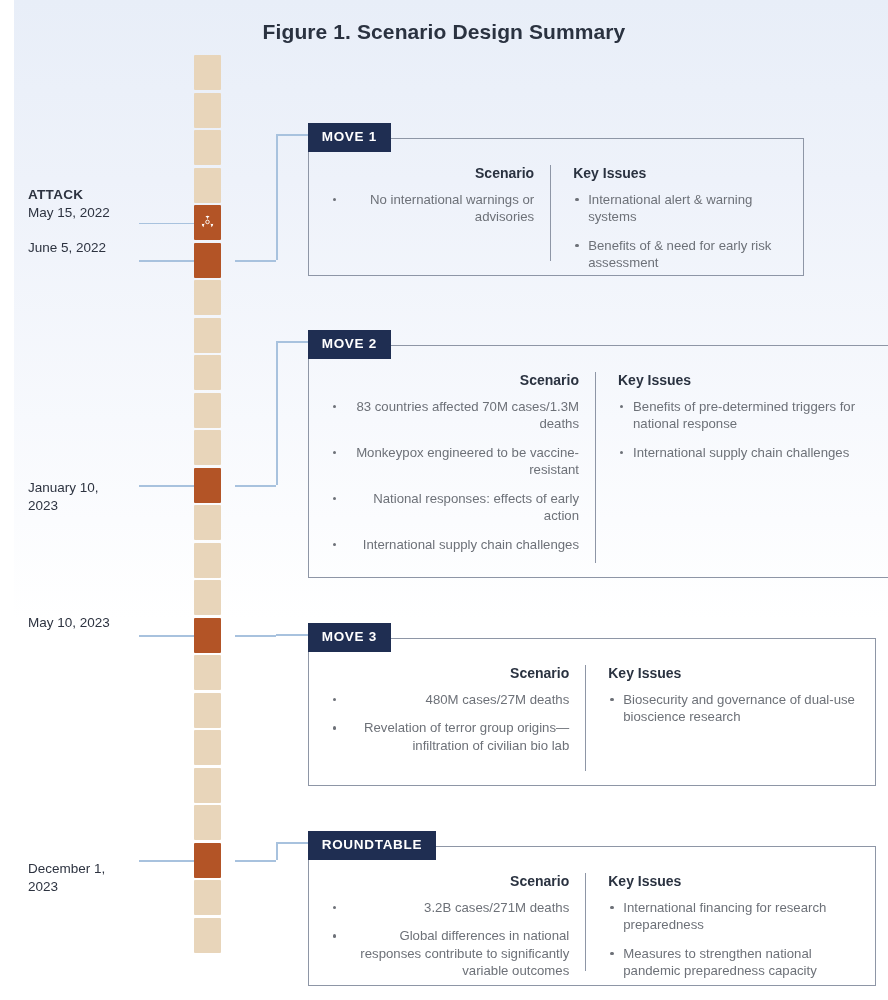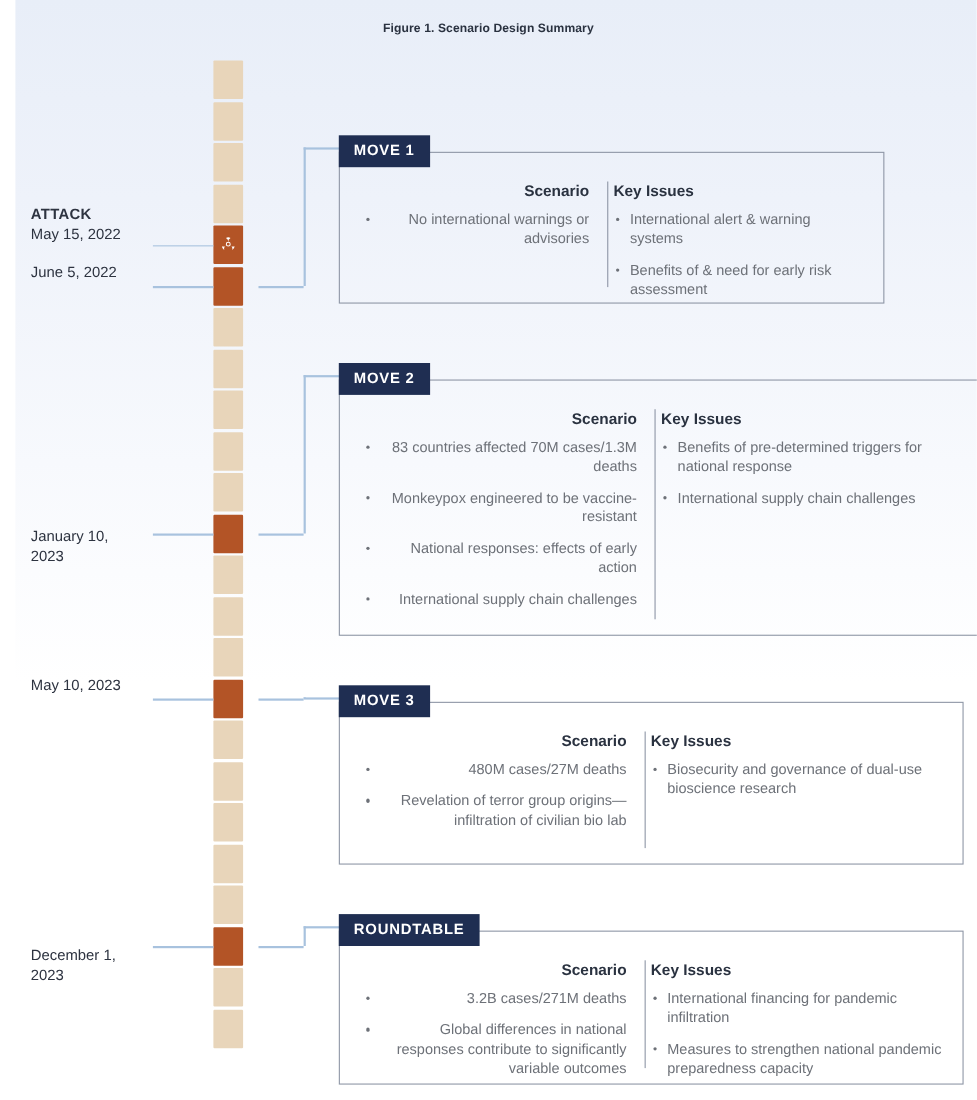--- a/index.html
+++ b/index.html
@@ -17,21 +17,21 @@
     box-sizing:border-box;
     padding-left:14px;
   }
   #figure:before{
     content:"";position:absolute;left:0;top:0;width:14px;height:100%;
     background:#ffffff;z-index:6;
   }
   .fig-title{
     position:absolute;left:0;right:0;top:20px;
     text-align:center;
-    font-size:11px;font-weight:bold;color:#2a3240;
+    font-size:21px;font-weight:bold;color:#2a3240;
     letter-spacing:.1px;
   }
 
   
   #timeline{position:absolute;left:194px;top:55px;width:27px;}
   .seg{
     width:27px;height:35px;margin-bottom:2.5px;
     background:#e8d5ba;border-radius:1px;
     position:relative;
   }
@@ -90,21 +90,21 @@
     box-sizing:border-box;
   }
   .col{
     box-sizing:border-box;
     padding:0 16px 0 22px;
   }
   .col.scenario{width:286px;text-align:right;}
   .col.issues{
     width:300px;
     border-left:1.3px solid #8e96a6;
-    padding-left:5px;
+    padding-left:22px;
   }
   .col h4{
     margin:0 0 10px 0;
     font-size:14px;font-weight:bold;color:#2a3240;
   }
   .col ul{margin:0;padding:0;list-style:none;}
   .col li{
     position:relative;
     padding-left:15px;
     margin-bottom:11px;
@@ -265,21 +265,21 @@
           <div class="col scenario">
             <h4>Scenario</h4>
             <ul>
               <li>3.2B cases/271M deaths</li>
               <li>Global differences in national responses contribute to significantly variable outcomes</li>
             </ul>
           </div>
           <div class="col issues">
             <h4>Key Issues</h4>
             <ul>
-              <li>International financing for pandemic infiltration</li>
+              <li>International financing for research preparedness</li>
               <li>Measures to strengthen national pandemic preparedness capacity</li>
             </ul>
           </div>
         </div>
       </div>
     </div>
 
 </div>
 
 </body></html>

